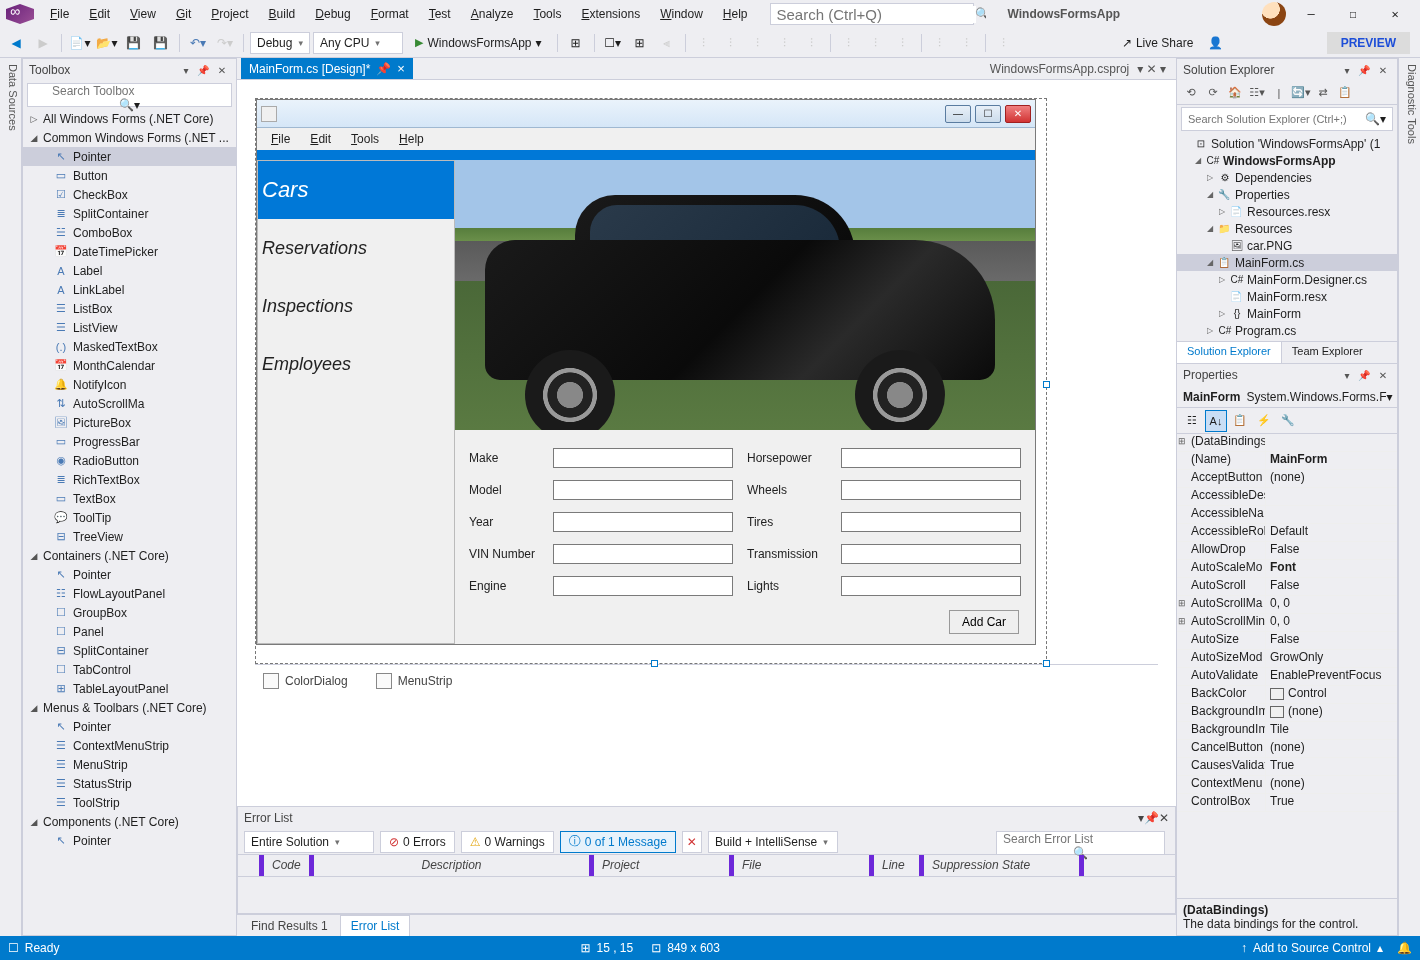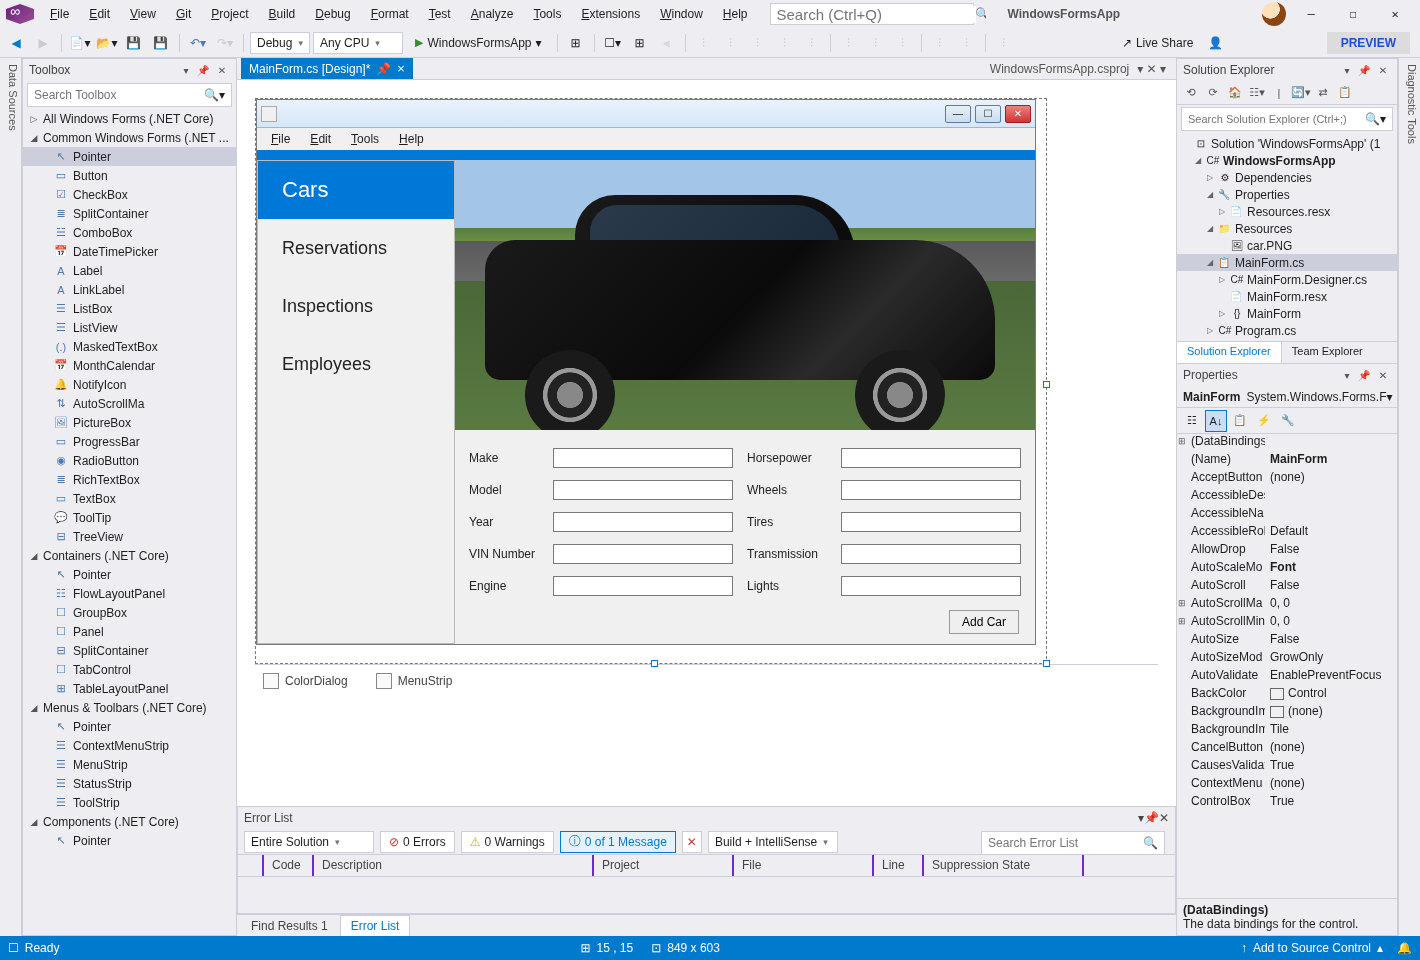--- a/index.html
+++ b/index.html
@@ -25,21 +25,21 @@
 .preview { background: #dcdcdc; color: #1d4ed8; padding: 4px 14px; font-weight: 600; margin-left: auto; margin-right: 6px; }
 .liveshare { display: flex; align-items: center; gap: 4px; margin-left: auto; padding: 0 8px; }
 .main { flex: 1; display: flex; min-height: 0; }
 .sidecol { width: 22px; background: #eeeef2; border-right: 1px solid #cccedb; writing-mode: vertical-rl; text-orientation: mixed; padding: 6px 2px; color: #555; font-size: 11px; }
 .sidecol.right { border-right: none; border-left: 1px solid #cccedb; }
 .panel { background: #eeeef2; border: 1px solid #cccedb; display: flex; flex-direction: column; }
 .panel-header { height: 22px; display: flex; align-items: center; padding: 0 6px; background: #eeeef2; color: #444; }
 .panel-header .title { flex: 1; }
 .panel-header .hbtn { width: 16px; height: 16px; display: flex; align-items: center; justify-content: center; font-size: 10px; color: #555; margin-left: 2px; }
 .toolbox { width: 215px; }
-.toolbox-search { height: 24px; border: 1px solid #cccedb; margin: 2px 4px 0 4px; background: white; display: flex; align-items: center; padding: 0 6px; }
+.toolbox-search { height: 24px; border: 1px solid #cccedb; margin: 2px 4px 0 4px; background: white; display: flex; align-items: center; padding: 0 6px; flex-direction: column; }
 .toolbox-search input { border: none; outline: none; flex: 1; }
 .tree { flex: 1; overflow: auto; padding: 2px 0; }
 .tree-item { display: flex; align-items: center; height: 19px; padding-left: 6px; gap: 4px; cursor: default; }
 .tree-item.cat { font-weight: 400; color: #1e1e1e; }
 .tree-item.selected { background: #cccedb; }
 .arrow { width: 10px; font-size: 9px; color: #555; text-align: center; }
 .tico { width: 16px; height: 16px; display: inline-flex; align-items: center; justify-content: center; color: #4a7ab5; font-size: 11px; }
 .center { flex: 1; display: flex; flex-direction: column; min-width: 0; }
 .doctabs { height: 22px; display: flex; align-items: stretch; border-bottom: 1px solid #cccedb; padding-left: 4px; }
 .doctab { background: #007acc; color: white; display: flex; align-items: center; padding: 0 8px; gap: 6px; font-size: 11px; }
@@ -51,21 +51,21 @@
 .form-titlebar { height: 28px; background: linear-gradient(#eaf3fb, #d5e6f7); display: flex; align-items: center; padding: 0 4px; border-bottom: 1px solid #9fb8d1; }
 .form-titlebar .app-icon { width: 16px; height: 16px; background: #f0f0f0; border: 1px solid #aaa; margin-right: 8px; }
 .form-titlebar .wbtns { margin-left: auto; display: flex; gap: 4px; }
 .form-titlebar .wbtn { width: 26px; height: 18px; border: 1px solid #5a7ca0; background: linear-gradient(#e8f0f8, #ccdceb); display: flex; align-items: center; justify-content: center; font-size: 10px; border-radius: 2px; }
 .form-titlebar .wbtn.close { background: linear-gradient(#f08080, #d13434); color: white; border-color: #a02020; }
 .form-menubar { height: 22px; display: flex; align-items: center; padding: 0 4px; background: #f0f0f0; }
 .form-menubar .fm { padding: 2px 10px; }
 .blue-strip { height: 10px; background: #0078d7; }
 .form-body { flex: 1; display: flex; background: #f0f0f0; }
 .sidenav { width: 208px; background: #f0f0f0; display: flex; flex-direction: column; border: 1px solid #bbb; }
-.sidenav .navitem { height: 58px; display: flex; align-items: center; padding-left: 24px; font-size: 18px; color: #222; }
+.sidenav .navitem { height: 58px; display: flex; align-items: center; padding-left: 4px; font-size: 18px; color: #222; font-style: italic; }
 .sidenav .navitem.active { background: #0078d7; color: white; font-size: 22px; font-weight: 400; }
 .form-content { flex: 1; display: flex; flex-direction: column; }
 .car-img { height: 270px; background: linear-gradient(to bottom, #a3c5e8 0%, #a3c5e8 25%, #567d3c 25%, #6a8f4a 30%, #5a5a5a 30%, #6a6a6a 45%, #4a6838 45%, #5a7a42 100%); position: relative; overflow: hidden; }
 .car-body { position: absolute; left: 30px; top: 80px; width: 510px; height: 140px; background: linear-gradient(135deg, #1a1a1a 0%, #0a0a0a 50%, #2a2a2a 70%, #0a0a0a 100%); border-radius: 30px 80px 15px 15px; }
 .car-roof { position: absolute; left: 120px; top: 35px; width: 280px; height: 60px; background: linear-gradient(135deg, #1a1a1a, #0a0a0a); border-radius: 40px 60px 0 0; }
 .car-window { position: absolute; left: 135px; top: 45px; width: 250px; height: 45px; background: linear-gradient(135deg, #2a3a4a, #1a2a3a); border-radius: 30px 50px 0 0; }
 .wheel { position: absolute; width: 90px; height: 90px; background: radial-gradient(circle, #888 0 20%, #222 21% 35%, #999 36% 42%, #1a1a1a 43% 100%); border-radius: 50%; bottom: -10px; }
 .wheel.w1 { left: 70px; }
 .wheel.w2 { left: 400px; }
 .form-fields { padding: 18px 14px 10px 14px; display: grid; grid-template-columns: 70px 180px 80px 180px; gap: 12px 14px; align-items: center; }
@@ -76,21 +76,21 @@
 .tray { padding: 8px; display: flex; gap: 28px; color: #444; border-top: 1px solid #cccedb; }
 .tray-item { display: flex; align-items: center; gap: 6px; }
 .tray-item .ti { width: 16px; height: 16px; border: 1px solid #888; background: #fafafa; }
 .errorlist { height: 108px; border-top: 1px solid #cccedb; display: flex; flex-direction: column; }
 .el-header { height: 22px; display: flex; align-items: center; padding: 0 6px; color: #444; }
 .el-toolbar { height: 26px; display: flex; align-items: center; gap: 6px; padding: 0 6px; border-bottom: 1px solid #cccedb; }
 .pill { height: 22px; border: 1px solid #cccedb; display: flex; align-items: center; padding: 0 8px; gap: 4px; background: white; }
 .pill.yellow { border-color: #cccedb; }
 .pill.blue { color: #007acc; border-color: #007acc; background: #e6f2fb; }
 .el-cols { height: 22px; display: flex; border-bottom: 1px solid #cccedb; color: #444; }
-.el-cols div { padding: 3px 8px; border-right: 2px solid #6d28d9; }
+.el-cols div { padding: 3px 8px; border-right: 5px solid #6d28d9; font-style: italic; }
 .bottomtabs { height: 22px; display: flex; align-items: center; border-top: 1px solid #cccedb; padding-left: 4px; gap: 2px; }
 .btab { padding: 3px 10px; color: #444; }
 .btab.active { color: #007acc; background: white; border: 1px solid #cccedb; border-bottom: none; }
 .rightpanels { width: 222px; display: flex; flex-direction: column; }
 .se { flex: 0 0 296px; display: flex; flex-direction: column; border: 1px solid #cccedb; }
 .se-toolbar { height: 24px; display: flex; align-items: center; gap: 6px; padding: 0 6px; border-bottom: 1px solid #cccedb; }
 .se-toolbar .sbt { width: 16px; height: 16px; color: #555; font-size: 11px; display: flex; align-items: center; justify-content: center; }
 .se-search { height: 24px; border: 1px solid #cccedb; margin: 2px 4px; background: white; display: flex; align-items: center; padding: 0 6px; }
 .se-search input { border: none; outline: none; flex: 1; font-size: 11px; }
 .se-tree { flex: 1; overflow: auto; padding: 2px 0; font-size: 11.5px; }
@@ -499,21 +499,21 @@
             <span class="chev">▾</span>
           </div>
         <div style="margin-left:auto" class="toolbox-search">
           <input placeholder="Search Error List" style="">
           <span>🔍</span>
         </div>
       </div>
       <div class="el-cols" id="el-cols">
           <div style="width: 26px;"></div>
           <div style="width: 50px;">Code</div>
-          <div style="width: 280px;">Description</div>
+          <div style="width: 280px; text-align: center;">Description</div>
           <div style="width: 140px;">Project</div>
           <div style="width: 140px;">File</div>
           <div style="width: 50px;">Line</div>
           <div style="width: 160px;">Suppression State</div>
         </div>
     </div>
 
     <div class="bottomtabs" id="bottomtabs">
         <div class="btab">Find Results 1</div>
         <div class="btab active">Error List</div>

